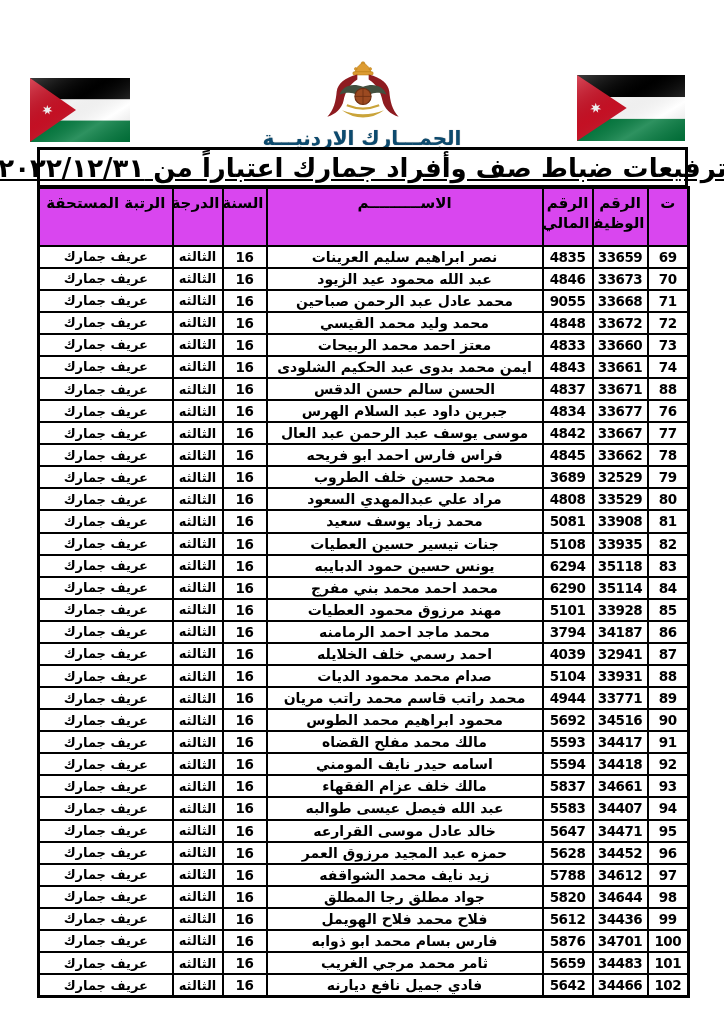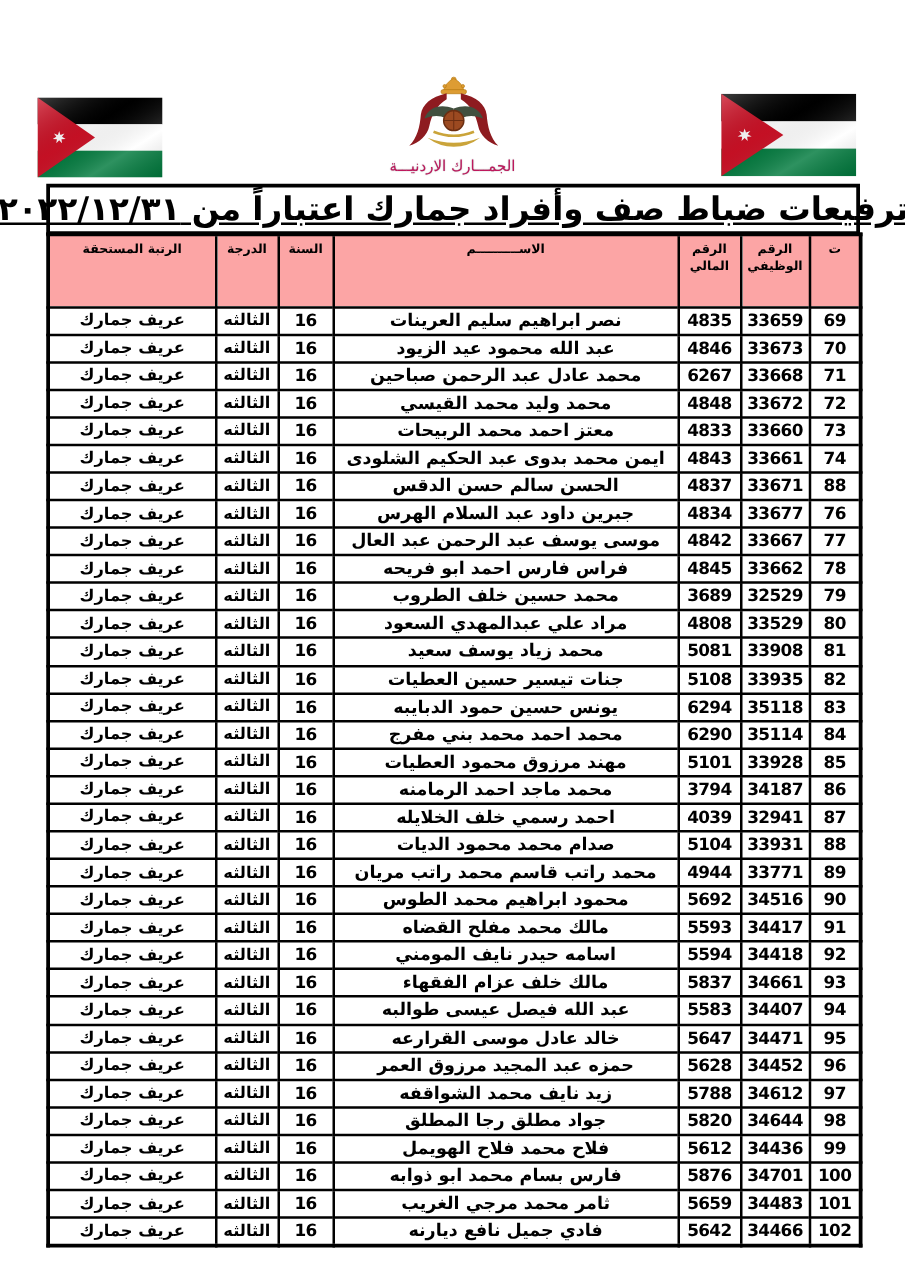--- a/index.html
+++ b/index.html
@@ -12,22 +12,22 @@
     color:#000;
   }
   
   .flag{position:absolute;display:block;}
   .flag-left{left:30px;top:78px;width:100px;height:64px;}
   .flag-right{left:577px;top:75px;width:108px;height:66px;}
   .emblem{position:absolute;left:305px;top:60px;width:116px;height:68px;}
   .emblem-caption{
     position:absolute;left:262px;top:126px;width:200px;
     text-align:center;direction:rtl;
-    font-weight:normal;font-size:12px;letter-spacing:1px;
-    color:#be185d;text-shadow:0 0 1px #9a9a9a;
+    font-weight:bold;font-size:20px;letter-spacing:1px;
+    color:#0c4a6e;text-shadow:0 0 1px #9a9a9a;
   }
   
   .title-box{
     position:absolute;left:37px;top:147px;width:651px;height:41px;
     box-sizing:border-box;border:3px solid #000;
     background:#fff;
     display:flex;align-items:center;justify-content:center;
   }
   .title-text{
     direction:rtl;
@@ -46,24 +46,24 @@
   .ptable th,.ptable td{
     border:2px solid #000;
     padding:0 2px;
     text-align:center;
     overflow:hidden;white-space:nowrap;
     box-sizing:border-box;
   }
   .ptable{border:3px solid #000;}
   .ptable th{
     height:58px;
-    background:#fca5a5;
+    background:#d946ef;
     vertical-align:top;
     padding-top:4px;
-    font-size:10px;line-height:1.35;
+    font-size:15px;line-height:1.35;
     white-space:normal;
     text-align:center;
   }
   .ptable td{
     height:20px;
     font-size:13.5px;
     vertical-align:middle;
     background:#fff;
   }
   .ptable td.c-name{font-size:14px;}
@@ -177,21 +177,21 @@
       <td class="c-num">4846</td>
       <td class="c-name">عبد الله محمود عيد الزيود</td>
       <td class="c-num">16</td>
       <td class="c-grade">الثالثه</td>
       <td class="c-rank">عريف جمارك</td>
     </tr>
 
     <tr>
       <td class="c-num">71</td>
       <td class="c-num">33668</td>
-      <td class="c-num">6267</td>
+      <td class="c-num">9055</td>
       <td class="c-name">محمد عادل عبد الرحمن صباحين</td>
       <td class="c-num">16</td>
       <td class="c-grade">الثالثه</td>
       <td class="c-rank">عريف جمارك</td>
     </tr>
 
     <tr>
       <td class="c-num">72</td>
       <td class="c-num">33672</td>
       <td class="c-num">4848</td>

